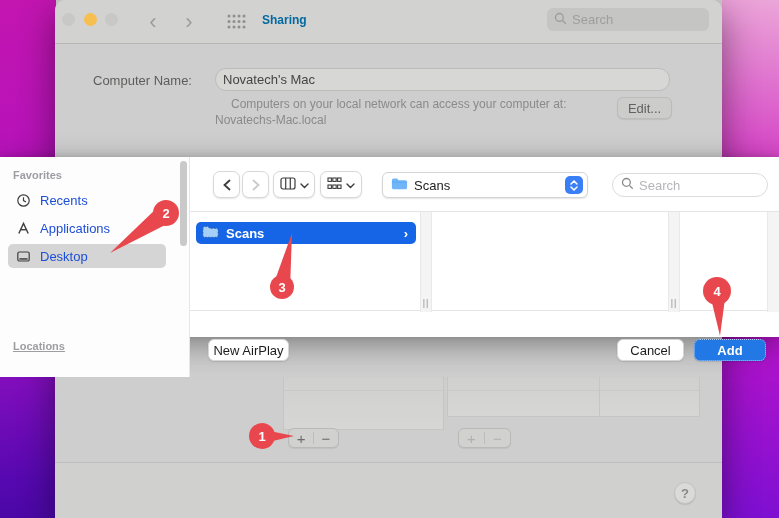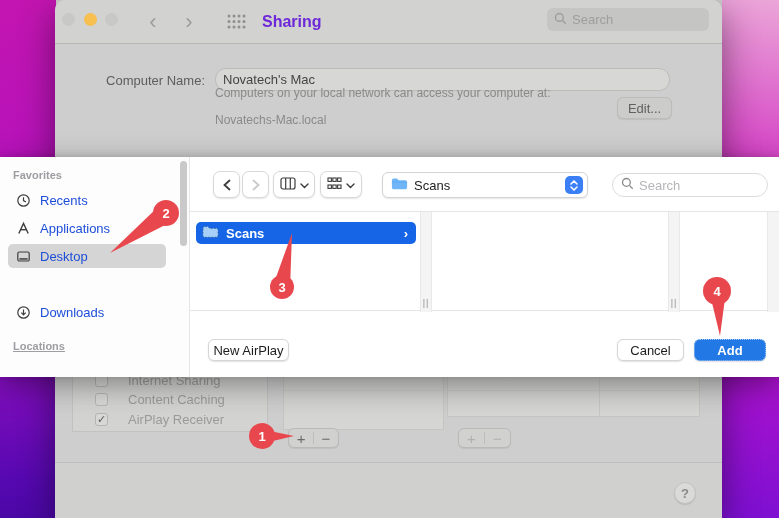--- a/index.html
+++ b/index.html
@@ -20,32 +20,32 @@
   .titlebar { position:absolute; left:0; top:0; width:100%; height:44px; background:#d2d2d1;
     border-bottom:1px solid #b6b6b5; border-radius:10px 10px 0 0; }
   .tl { position:absolute; top:13px; width:13px; height:13px; border-radius:50%; }
   .tl.close { left:7px; background:#c8c8c7; }
   .tl.min   { left:29px; background:#f6bf4f; }
   .tl.zoom  { left:50px; background:#c8c8c7; }
   .tb-nav { position:absolute; top:8px; width:26px; height:28px; color:#9d9d9c; font-size:22px;
     line-height:26px; text-align:center; background:none; border:none; }
   .tb-back { left:85px; } .tb-fwd { left:121px; }
   .tb-grid { position:absolute; left:172px; top:14px; }
-  .tb-title { position:absolute; left:207px; top:13px; font-size:16px; font-weight:bold; color:#6d28d9; }
+  .tb-title { position:absolute; left:207px; top:13px; font-size:12px; font-weight:bold; color:#0369a1; }
   .tb-search { position:absolute; left:492px; top:8px; width:162px; height:23px; background:#c5c5c4;
     border-radius:6px; display:flex; align-items:center; padding:0 7px; gap:5px; }
   .tb-search input { flex:1; border:none; background:transparent; font-size:13px; color:#8e8e8d; outline:none; width:100px; }
   .tb-search input::placeholder { color:#9e9e9d; }
 
   
-  .cn-label { position:absolute; left:38px; top:73px; width:112px; text-align:right; font-size:13px; color:#5d5d5c; }
+  .cn-label { position:absolute; left:38px; top:73px; width:112px; text-align:left; font-size:13px; color:#5d5d5c; }
   .cn-field { position:absolute; left:160px; top:68px; width:455px; height:23px; background:#d7d7d6;
     border:1px solid #bcbcbb; border-radius:11px; font-size:13px; color:#454545; padding:0 7px; outline:none; }
   .cn-desc { position:absolute; left:160px; font-size:12px; color:#8a8a89; }
-  .cn-desc1 { top:86px; } .cn-desc2 { top:113px; }
+  .cn-desc1 { top:97px;margin-left:16px; } .cn-desc2 { top:113px; }
   .edit-btn { position:absolute; left:562px; top:97px; width:55px; height:22px; background:#cccccb;
     border:1px solid #bcbcbb; border-radius:6px; font-size:13px; color:#616160;
     box-shadow:0 1px 1px rgba(0,0,0,.08); }
 
   
   .svc-table { position:absolute; left:17px; top:377px; width:196px; height:55px; background:#d3d3d2;
     border:1px solid #c2c2c1; border-top:none; overflow:hidden; }
   .svc-row { position:absolute; left:0; width:100%; height:19px; display:flex; align-items:center; }
   .svc-cb { position:absolute; left:22px; width:13px; height:13px; background:#d8d8d7; border:1px solid #b5b5b4;
     border-radius:3px; font-size:11px; line-height:11px; text-align:center; color:#5a5a59; }
@@ -62,21 +62,21 @@
   .pm button { width:25px; border:none; background:none; font-size:15px; line-height:17px; color:#6b6b6a; }
   .pm .sep { width:1px; background:#bdbdbc; margin:3px 0; }
   .pm2 button { color:#b0b0af; }
   .win-div { position:absolute; left:0; top:462px; width:100%; height:1px; background:#bdbdbc; }
   .win-footer { position:absolute; left:0; top:463px; width:100%; height:55px; background:#d0d0cf; }
   .help-btn { position:absolute; left:619px; top:482px; width:22px; height:22px; border-radius:50%;
     background:#dadad9; border:1px solid #c3c3c2; color:#888887; font-size:13px; font-weight:bold;
     box-shadow:0 1px 1px rgba(0,0,0,.1); }
 
   
-  .sheet { position:absolute; left:0; top:157px; width:779px; height:220px; background:#ffffff; z-index:2;
+  .sheet { position:absolute; left:0; top:157px; width:779px; height:180px; background:#ffffff; z-index:2;
     box-shadow:0 8px 28px rgba(0,0,0,.38), 0 -1px 6px rgba(0,0,0,.10); }
   .sb { position:absolute; left:0; top:0; width:190px; height:220px; background:#fdfdfd;
     border-right:1px solid #e6e6e6; overflow:hidden; }
   .sb-h { position:absolute; left:13px; font-size:11px; font-weight:bold; color:#9d9da2; }
   .sb-h1 { top:12px; } .sb-h2 { top:183px;text-decoration:underline; }
   .sb-item { position:absolute; left:8px; width:158px; height:24px; display:flex; align-items:center;
     gap:9px; padding-left:7px; border-radius:5px; }
   .sb-item.sel { background:#d5d5d5; }
   .sb-lb { font-size:13px; color:#1d4ed8; white-space:nowrap; }
   .sb-ic { display:flex; width:16px; justify-content:center; }
@@ -170,34 +170,20 @@
         <input placeholder="Search" style="">
       </div>
     </div>
 
     <div class="cn-label">Computer Name:</div>
     <input class="cn-field" value="Novatech's Mac" style="">
     <div class="cn-desc cn-desc1">Computers on your local network can access your computer at:</div>
     <div class="cn-desc cn-desc2">Novatechs-Mac.local</div>
     <button class="edit-btn">Edit...</button>
 
-    <div class="svc-table">
-      <div class="svc-row" style="top:-6px">
-        <span class="svc-cb"></span>
-        <span class="svc-lb">Internet Sharing</span>
-      </div>
-      <div class="svc-row" style="top:13px">
-        <span class="svc-cb"></span>
-        <span class="svc-lb">Content Caching</span>
-      </div>
-      <div class="svc-row" style="top:33px">
-        <span class="svc-cb">✓</span>
-        <span class="svc-lb">AirPlay Receiver</span>
-      </div>
-    </div>
     <div class="pane pane1">
         <div class="hline"></div>
       </div>
     <div class="pane pane2">
         <div class="hline"></div>
         <div class="vline"></div>
       </div>
 
     <div class="pm pm1">
       <button>+</button>
@@ -244,29 +230,20 @@
         <span class="sb-ic">
           <svg width="15" height="15" viewBox="0 0 15 15" fill="none" stroke="#3e3e41" stroke-width="1.2">
             <rect x="1.8" y="3" width="11.4" height="9" rx="1.6"></rect>
             <rect x="3.4" y="9.2" width="8.2" height="1.5" fill="#3e3e41" stroke="none"></rect>
           </svg>
         </span>
         <span class="sb-lb">Desktop</span>
       </div>
 
 
-      <div class="sb-item" style="top:143px">
-        <span class="sb-ic">
-          <svg width="15" height="15" viewBox="0 0 15 15" fill="none" stroke="#3e3e41" stroke-width="1.2">
-            <circle cx="7.5" cy="7.5" r="5.7"></circle>
-              <path d="M7.5 4.4 v5.2 M5.3 7.6 l2.2 2.2 2.2 -2.2"></path>
-          </svg>
-        </span>
-        <span class="sb-lb">Downloads</span>
-      </div>
 
       <div class="sb-h sb-h2">Locations</div>
 
 
       <div class="sb-scroll"></div>
     </div>
 
     <div class="main">
 
       <button class="chrome nav-btn btn-back">

